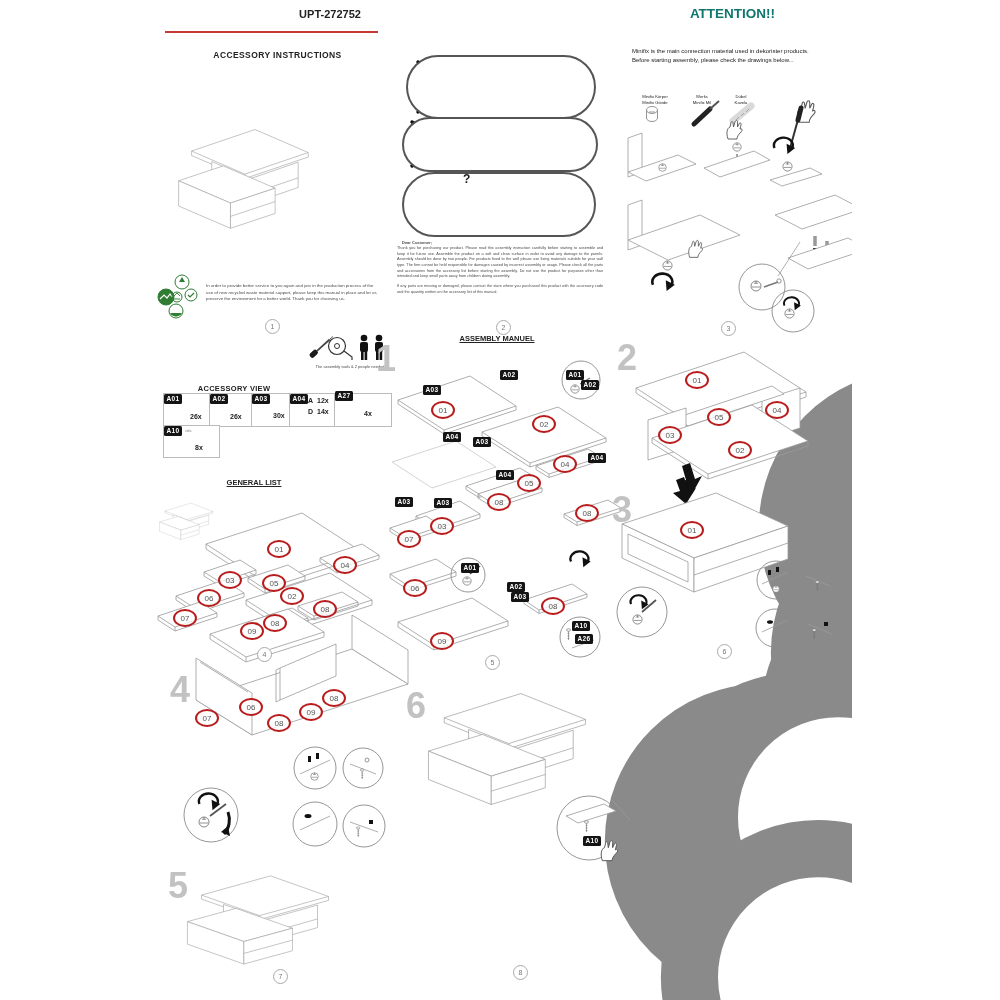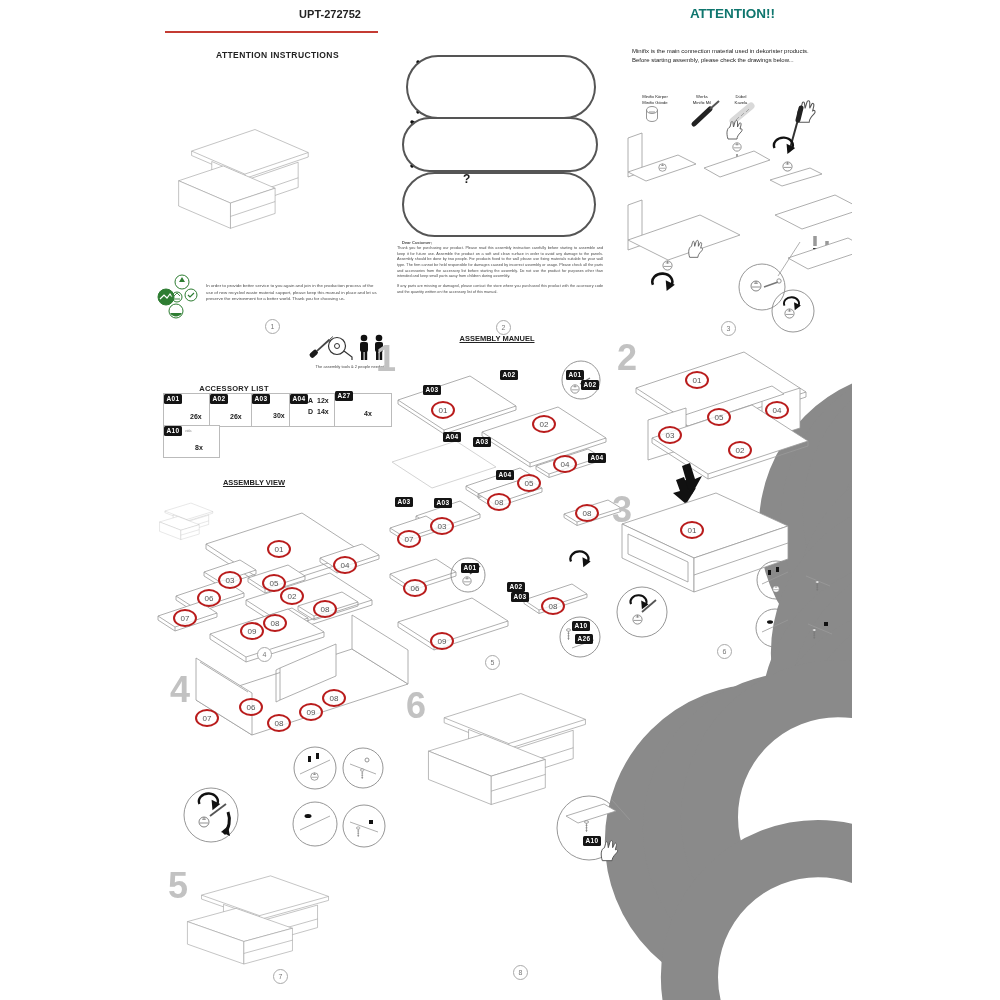--- a/index.html
+++ b/index.html
@@ -398,21 +398,21 @@
     <circle cx="589" cy="828" r="32" class="ln"></circle>
     <polygon class="bd" points="566,816 604,804 616,811 578,823"></polygon>
     <use href="#sym-screw" x="584" y="820" width="5" height="14"></use>
     <use href="#sym-hand" x="598" y="838" width="26" height="28"></use>
     <path class="ed" d="M612,800 L630,820"></path>
   </g>
 </svg>
 
 <div class="lbl b c" style="left:270px;top:8px;width:120px;font-size:11px;">UPT-272752</div>
 <div class="redline" style="left:165px;top:31px;width:213px;"></div>
-<div class="lbl b c" style="left:200px;top:50px;width:155px;font-size:8.5px;letter-spacing:.4px;">ATTENTION INSTRUCTIONS</div>
+<div class="lbl b c" style="left:200px;top:50px;width:155px;font-size:8.5px;letter-spacing:.4px;">ACCESSORY INSTRUCTIONS</div>
 <div class="tiny" style="left:206px;top:283px;width:172px;font-size:4.4px;line-height:1.5;">In order to provide better service to you again and join in the production process of the use of new recycled waste material support, please keep this manual in place and let us preserve the environment for a better world. Thank you for choosing us.</div>
 <div class="pageno" style="left:265px;top:319px;">1</div>
 
 <div class="stadium" style="left:406px;top:55px;width:186px;height:60px;"></div>
 <div class="stadium" style="left:402px;top:117px;width:192px;height:51px;"></div>
 <div class="stadium" style="left:402px;top:172px;width:190px;height:61px;"></div>
 <div class="qmark" style="left:463px;top:172px;">?</div>
 <div class="tiny b" style="left:402px;top:240px;width:200px;font-size:4px;">Dear Customer;</div>
 <div class="tiny" style="left:397px;top:246px;width:206px;font-size:3.8px;line-height:1.5;text-align:justify;">Thank you for purchasing our product. Please read this assembly instruction carefully before starting to assemble and keep it for future use. Assemble the product on a soft and clean surface in order to avoid any damage to the panels. Assembly should be done by two people. For products fixed to the wall please use fixing materials suitable for your wall type. The firm cannot be held responsible for damages caused by incorrect assembly or usage. Please check all the parts and accessories from the accessory list before starting the assembly. Do not use the product for purposes other than intended and keep small parts away from children during assembly.</div>
 <div class="tiny" style="left:397px;top:284px;width:206px;font-size:3.8px;line-height:1.5;text-align:justify;">If any parts are missing or damaged, please contact the store where you purchased this product with the accessory code and the quantity written on the accessory list of this manual.</div>
@@ -430,21 +430,21 @@
   <div>Minifix Mil</div>
 </div>
 <div class="lbl c" style="left:722px;top:94px;width:38px;font-size:4.2px;line-height:1.4;">
   <div>Dübel</div>
   <div>Kavela</div>
 </div>
 <div class="pageno" style="left:721px;top:321px;">3</div>
 
 <div class="tiny c" style="left:305px;top:364px;width:90px;font-size:4px;">The assembly tools &amp; 2 people needed</div>
 <div class="stepno" style="left:376px;top:341px;">1</div>
-<div class="lbl b c" style="left:188px;top:384px;width:92px;font-size:7.5px;letter-spacing:.3px;">ACCESSORY LIST</div>
+<div class="lbl b c" style="left:188px;top:384px;width:92px;font-size:7.5px;letter-spacing:.3px;">ACCESSORY VIEW</div>
 
 <div class="acc-cell" style="left:163px;top:393px;width:46px;height:32px;"></div>
 <div class="acc-cell" style="left:209px;top:393px;width:42px;height:32px;"></div>
 <div class="acc-cell" style="left:251px;top:393px;width:38px;height:32px;"></div>
 <div class="acc-cell" style="left:289px;top:393px;width:45px;height:32px;"></div>
 <div class="acc-cell" style="left:334px;top:393px;width:56px;height:32px;"></div>
 <div class="acc-cell" style="left:163px;top:425px;width:55px;height:31px;"></div>
 
 <div class="badge" style="left:164px;top:394px;">A01</div>
 <div class="badge" style="left:210px;top:394px;">A02</div>
@@ -457,21 +457,21 @@
 <div class="cellqty" style="left:230px;top:413px;">26x</div>
 <div class="cellqty" style="left:273px;top:412px;">30x</div>
 <div class="cellqty" style="left:308px;top:397px;">A</div>
 <div class="cellqty" style="left:317px;top:397px;">12x</div>
 <div class="cellqty" style="left:308px;top:408px;">D</div>
 <div class="cellqty" style="left:317px;top:408px;">14x</div>
 <div class="cellqty" style="left:364px;top:410px;">4x</div>
 <div class="tiny" style="left:185px;top:429px;font-size:3.5px;color:#888;">vida</div>
 <div class="cellqty" style="left:195px;top:444px;">8x</div>
 
-<div class="lbl b c u" style="left:214px;top:478px;width:80px;font-size:7.5px;">ASSEMBLY VIEW</div>
+<div class="lbl b c u" style="left:214px;top:478px;width:80px;font-size:7.5px;">GENERAL LIST</div>
 <div class="plabel" style="left:267px;top:540px;">01</div>
 <div class="plabel" style="left:333px;top:556px;">04</div>
 <div class="plabel" style="left:218px;top:571px;">03</div>
 <div class="plabel" style="left:262px;top:574px;">05</div>
 <div class="plabel" style="left:280px;top:587px;">02</div>
 <div class="plabel" style="left:197px;top:589px;">06</div>
 <div class="plabel" style="left:313px;top:600px;">08</div>
 <div class="plabel" style="left:173px;top:609px;">07</div>
 <div class="plabel" style="left:263px;top:614px;">08</div>
 <div class="plabel" style="left:240px;top:622px;">09</div>

